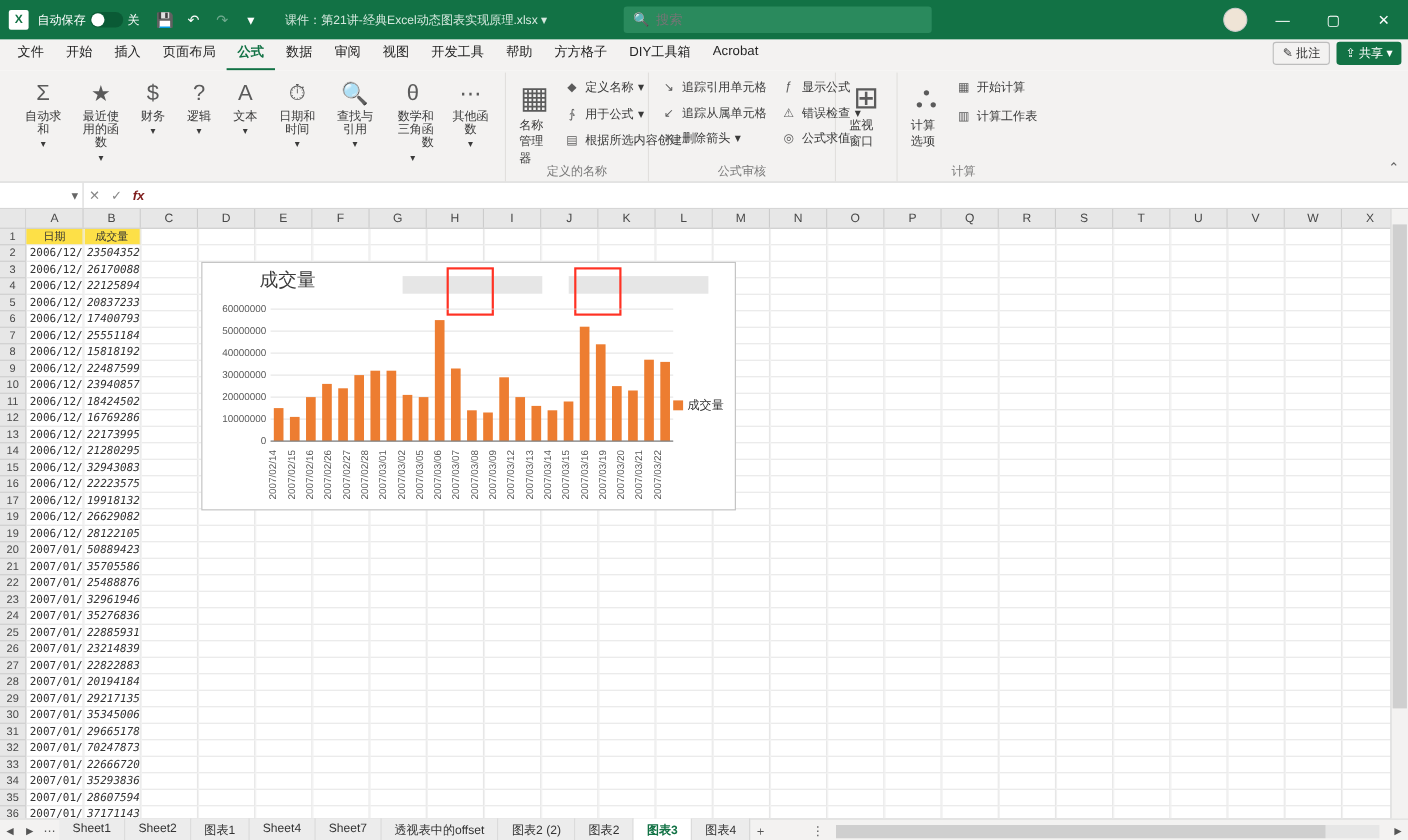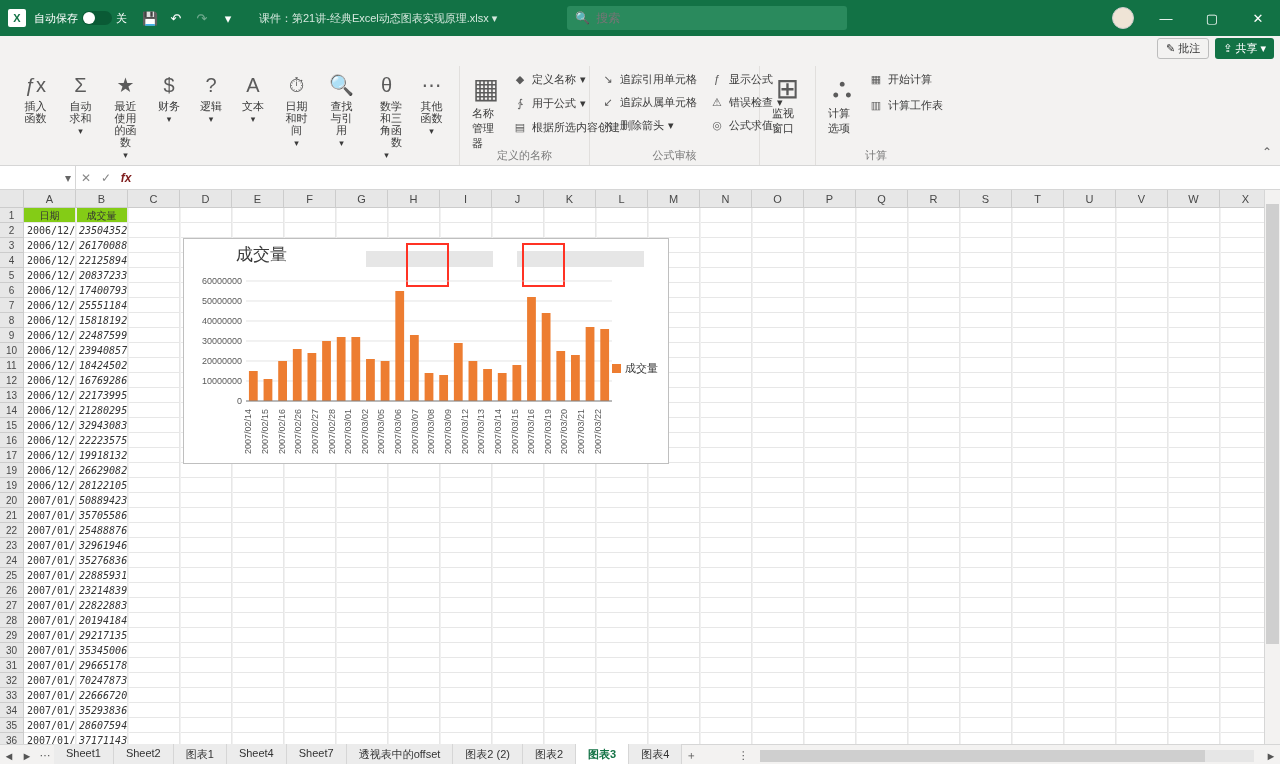--- a/index.html
+++ b/index.html
@@ -51,21 +51,21 @@
 .sheet-area { position:relative; height:554px; display:flex; }
 .corner { width:24px; height:18px; border-right:1px solid #ccc; border-bottom:1px solid #ccc; background:#e7e7e7;}
 .col-headers { display:flex; height:18px; background:#e7e7e7; border-bottom:1px solid #ccc;}
 .col-h { width:52px; text-align:center; font-size:11px; color:#484848; border-right:1px solid #ccc; line-height:18px;}
 .grid-body { display:flex; flex:1; overflow:hidden;}
 .row-headers { width:24px; background:#e7e7e7; border-right:1px solid #ccc;}
 .row-h { height:15px; text-align:center; font-size:10px; color:#484848; border-bottom:1px solid #ccc; line-height:15px;}
 .cells { position:relative; flex:1; }
 .row { display:flex; height:15px; border-bottom:1px solid #e7e7e7;}
 .cell { width:52px; font-size:10px; padding:0 3px; border-right:1px solid #e7e7e7; line-height:15px; overflow:hidden; white-space:nowrap;}
-.cell.hdr { background:#84cc16; text-align:center; }
+.cell.hdr { background:#fde047; text-align:center; }
 .cell.col-a { text-align:center; font-family:SimSun,monospace;}
 .cell.col-b { text-align:right; font-family:SimSun,monospace;font-style:italic;}
 .grid-vlines { position:absolute; top:0; left:0; right:0; bottom:0; pointer-events:none;}
 .grid-vlines div{ position:absolute; top:0; bottom:0; width:0; border-right:1px solid #f1f1f1;}
 .vscroll { position:absolute; right:0; top:0; bottom:0; width:16px; background:#f3f2f1; border-left:1px solid #d6d6d6;}
 .vscroll .thumb{ position:absolute; left:1px; right:1px; top:14px; height:440px; background:#cfcfcf;}
 
 
 .chart-obj { position:absolute; left:159px; top:30px; width:486px; height:226px; background:#fff; border:1px solid #bfbfbf;}
 .chart-title { font-size:17px; color:#3a3a3a; padding:4px 0 2px 52px; font-family:"SimHei","Microsoft YaHei";}
@@ -108,33 +108,44 @@
   </div>
   <div class="right">
     <div class="avatar"></div>
     <div class="winbtn">—</div>
     <div class="winbtn">▢</div>
     <div class="winbtn">✕</div>
   </div>
 </div>
 
 <div class="ribbon-tabs">
+  <div id="ribbon-tabs-holder" style="display:flex;">
+      <div class="tab">文件</div>
+      <div class="tab">开始</div>
+      <div class="tab">插入</div>
+      <div class="tab">页面布局</div>
+      <div class="tab active">公式</div>
+      <div class="tab">数据</div>
+      <div class="tab">审阅</div>
+      <div class="tab">视图</div>
+      <div class="tab">开发工具</div>
+      <div class="tab">帮助</div>
+      <div class="tab">方方格子</div>
+      <div class="tab">DIY工具箱</div>
+      <div class="tab">Acrobat</div>
+    </div>
   <div class="right-btns">
     <div class="pill">✎ <span>批注</span></div>
     <div class="pill share">⇪ <span>共享</span> ▾</div>
   </div>
 </div>
 
 <div class="ribbon-body">
   <div class="rb-group" style="width:452px;">
     <div class="rb-row" id="funclib">
-        <div class="rb-item">
-          <div class="ico">ƒx</div>
-          <span style="max-width:42px;text-align:center;line-height:1.1">插入函数</span>
-        </div>
         <div class="rb-item">
           <div class="ico">Σ</div>
           <span style="max-width:42px;text-align:center;line-height:1.1">自动求和</span>
           <span style="font-size:9px">▾</span>
         </div>
         <div class="rb-item">
           <div class="ico">★</div>
           <span style="max-width:42px;text-align:center;line-height:1.1">最近使用的函数</span>
           <span style="font-size:9px">▾</span>
         </div>

